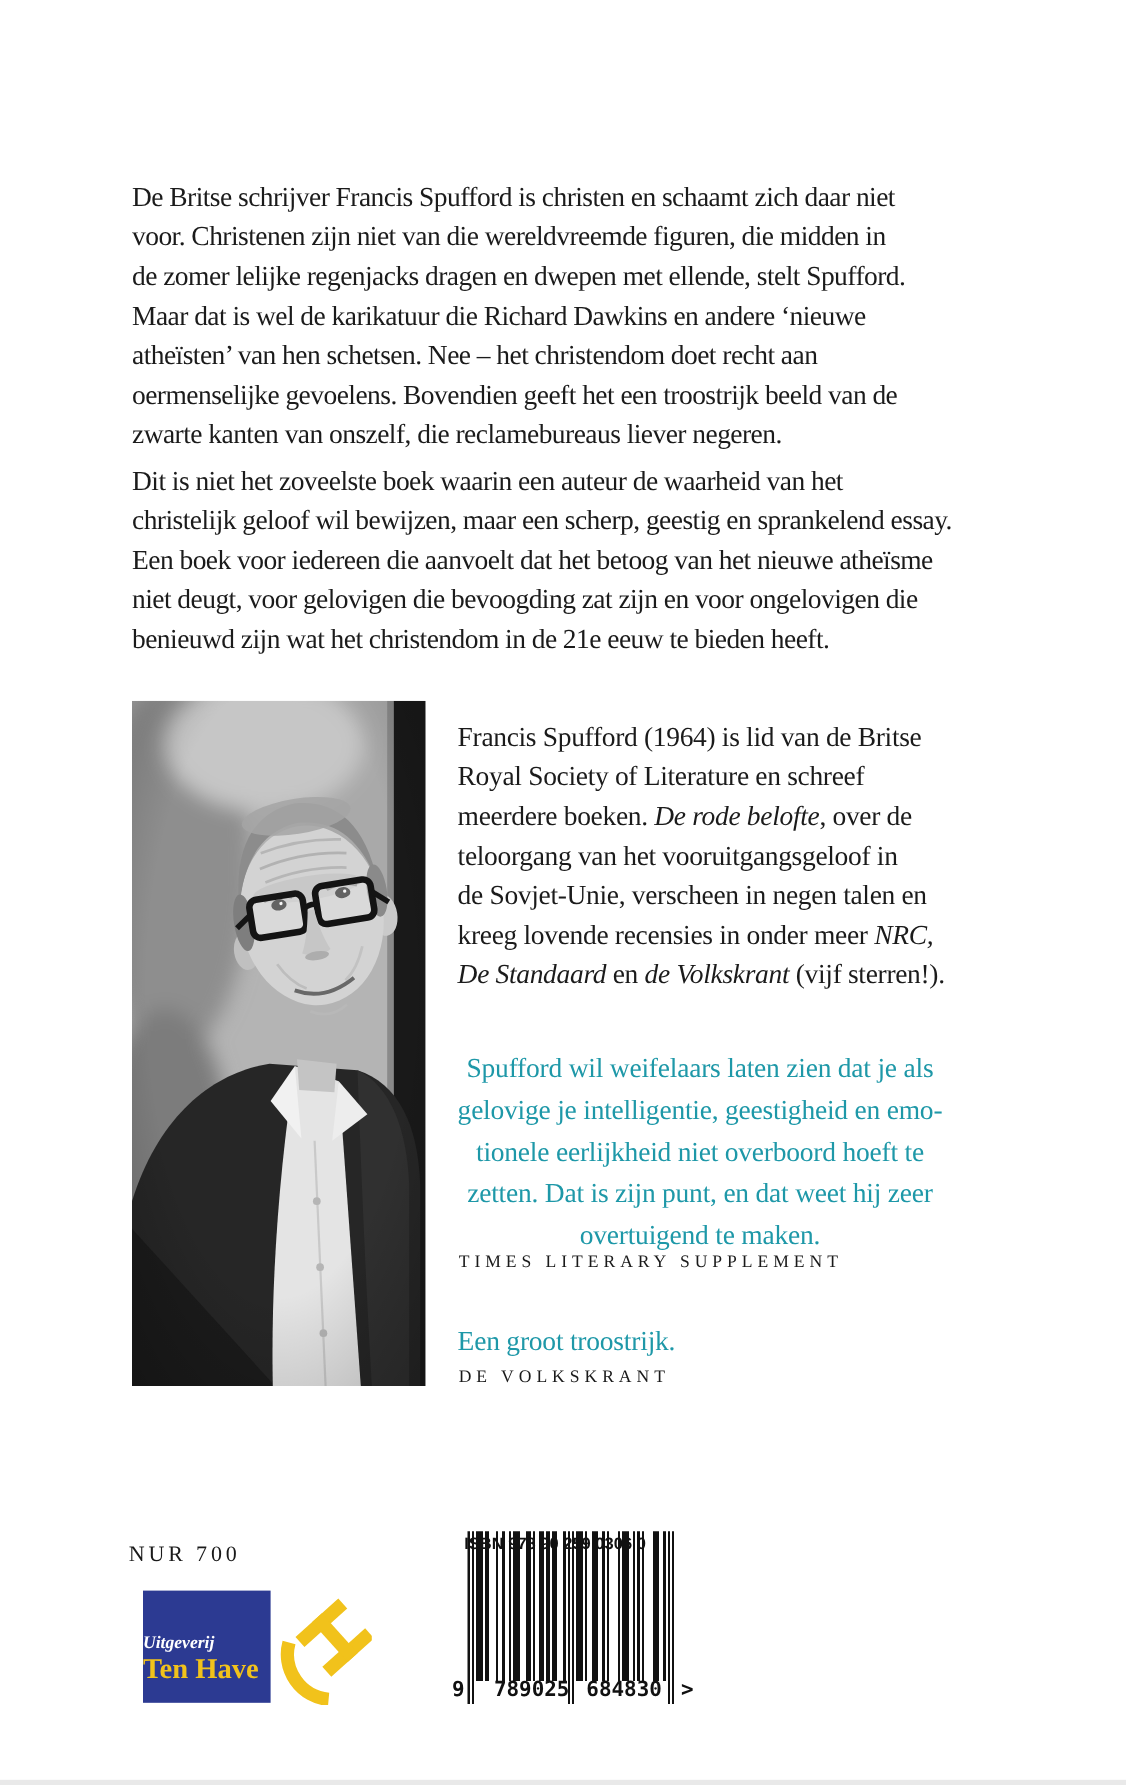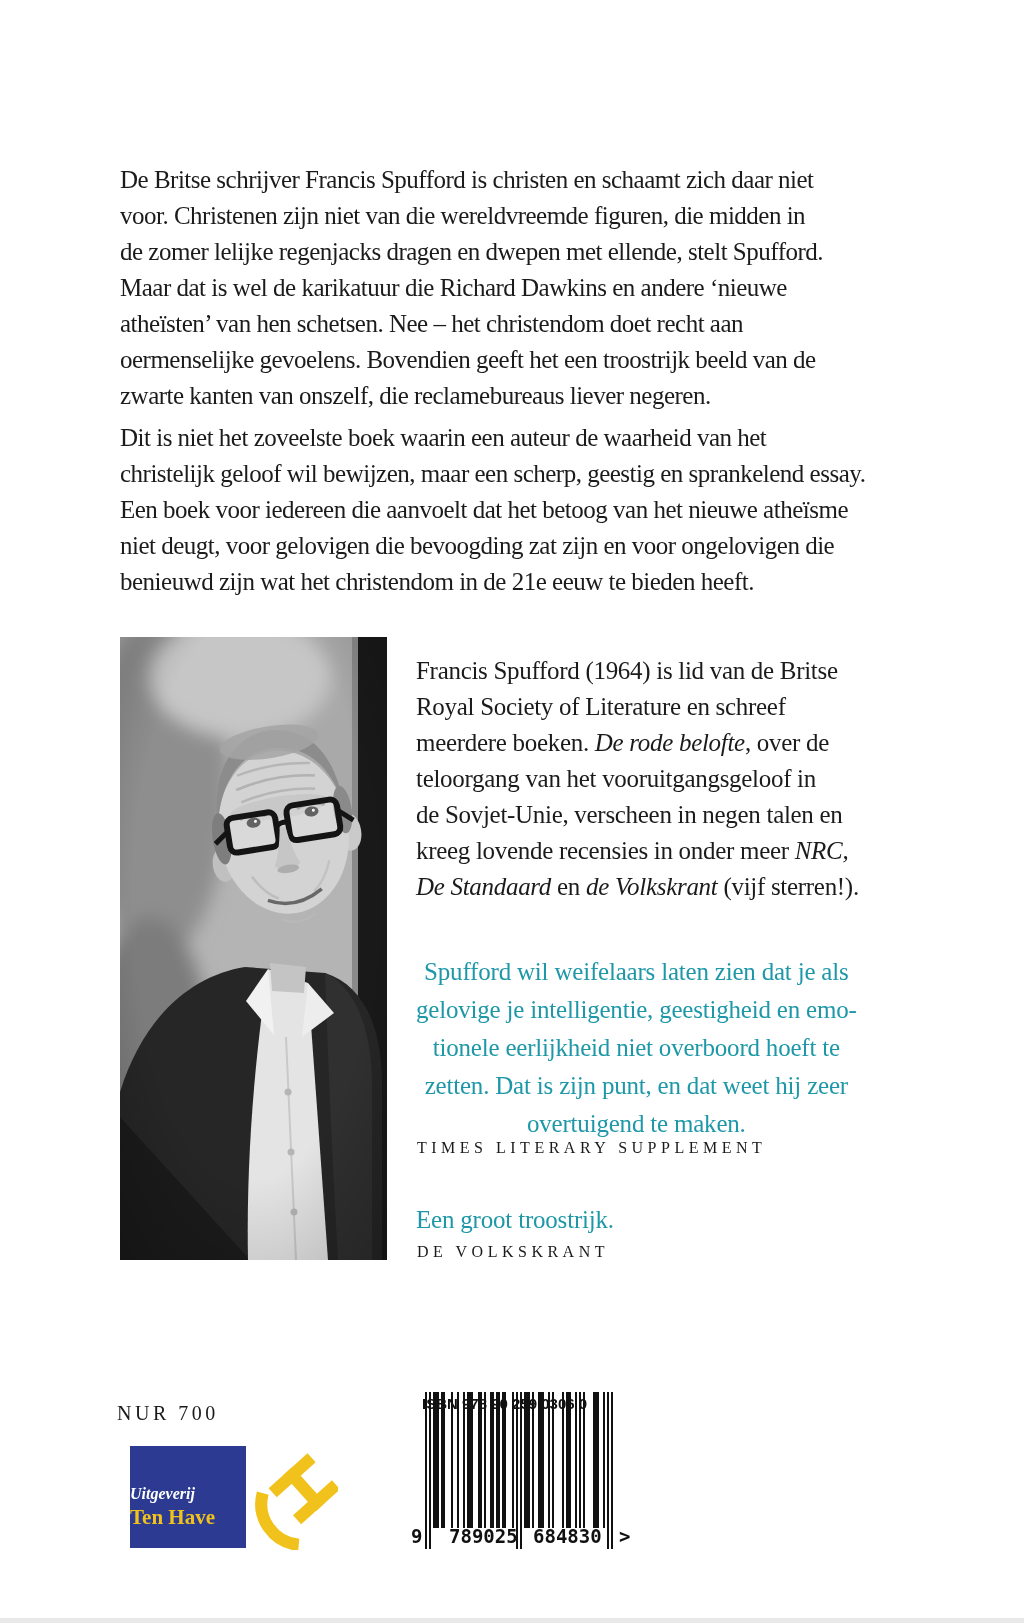--- a/index.html
+++ b/index.html
@@ -25,21 +25,21 @@
   .q1{top:953px;}
   .q2{top:1201px;}
   .source{position:absolute;left:417px;font-size:16px;letter-spacing:4.5px;color:#1a1a1a;white-space:pre;}
   .s1{top:1139px;}
   .s2{top:1243px;}
   
   .nur{position:absolute;left:117px;top:1402px;font-size:20px;letter-spacing:3.5px;color:#1a1a1a;font-family:Liberation Serif, serif;}
   .logo{position:absolute;left:120px;top:1446px;width:116px;height:102px;
         background:var(--logo-blue,#2c3a92);text-align:left;margin-left:10px;}
   .logo-l1{margin-top:38px;font-style:italic;font-weight:bold;font-size:16px;color:#ffffff;line-height:20px;}
-  .logo-l2{font-weight:bold;font-size:21px;color:var(--logo-yellow,#f1c21b);line-height:26px;}
+  .logo-l2{font-weight:bold;font-size:26px;color:var(--logo-yellow,#f1c21b);line-height:26px;}
   .mark{position:absolute;left:252px;top:1450px;width:86px;height:100px;}
   
   .barcode{position:absolute;left:415px;top:1368px;width:232px;height:182px;background:#fff;}
   .isbn{position:absolute;left:7px;top:2px;font-family:Liberation Sans, sans-serif;
         font-weight:bold;font-size:15px;letter-spacing:0px;color:#111;white-space:pre;margin-top:25px;}
   .bars{position:absolute;left:10px;top:24px;width:188px;height:157px;}
   .bd{position:absolute;top:157px;font-family:"DejaVu Sans Mono",monospace;font-weight:bold;
       font-size:19px;color:#111;white-space:pre;}
   .bd1{left:-4px;}
   .bd2{left:34px;}

